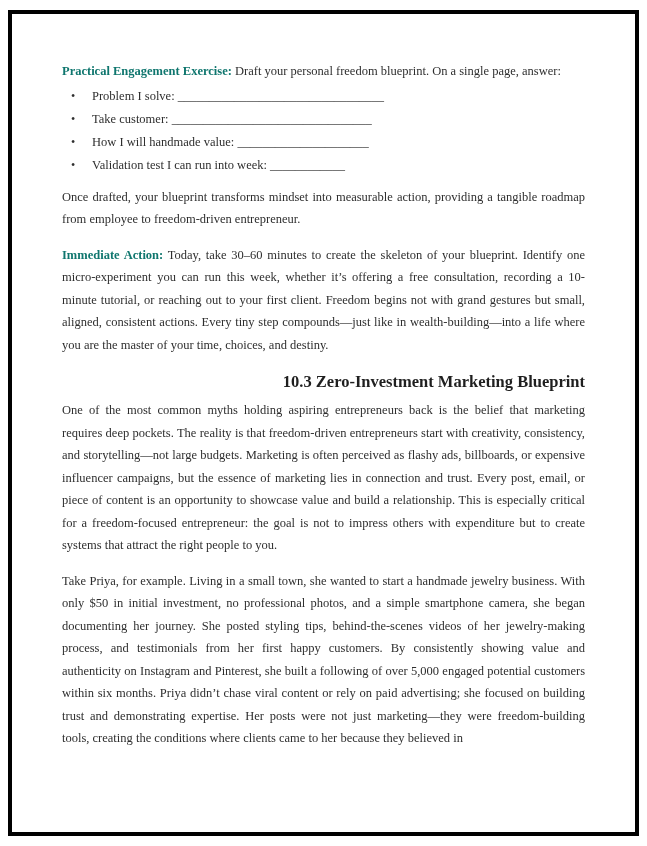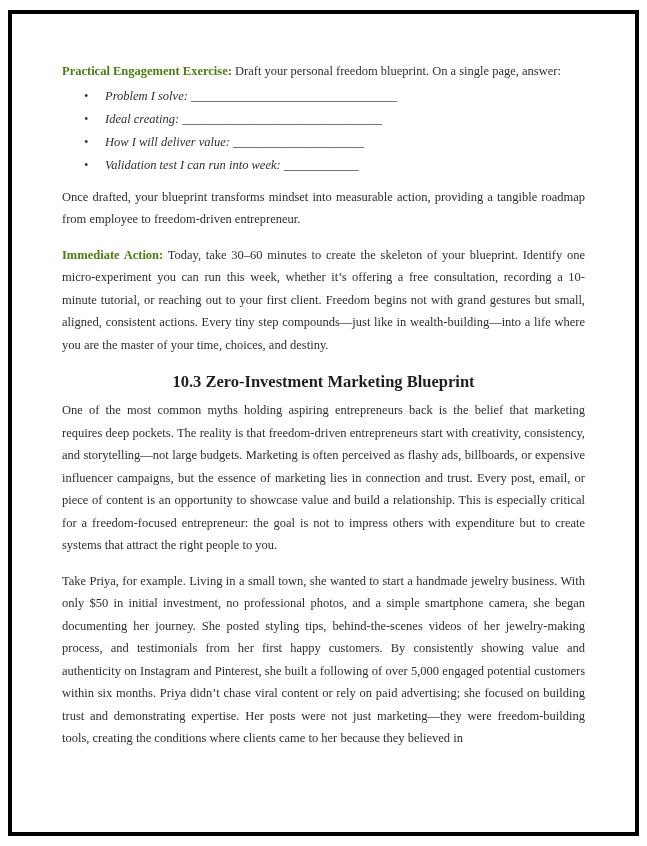--- a/index.html
+++ b/index.html
@@ -31,63 +31,62 @@
     text-align: justify;
   }
   .para {
     margin: 0 0 13px 0;
   }
   .para-tight {
     margin-bottom: 2px;
   }
   .lead-bold {
     font-weight: bold;
-    color: #4d7c0f;
+    color: #0f766e;
   }
   ul.blank-list {
     list-style: none;
-    margin: 0 0 9px 17px;
+    margin: 0 0 9px 4px;
     padding: 0;
     text-align: left;
-    font-style: italic;
   }
   ul.blank-list li {
     line-height: 23px;
     padding-left: 5px;
   }
   .bullet-glyph {
     display: inline-block;
     width: 21px;
     font-size: 12px;
   }
   .blank-line {
     letter-spacing: 0;
     white-space: nowrap;
   }
   h2.section-heading {
     font-size: 16.5px;
     line-height: 25px;
     font-weight: bold;
     color: #1f1f1f;
     margin: 10px 0 5px 0;
-    text-align: center;
+    text-align: right;
   }
 </style>
 </head>
 <body>
 
 <div class="page-frame">
   <div class="page-content">
 
     <p class="para para-tight"><span class="lead-bold">Practical Engagement Exercise:</span> <span>Draft your personal freedom blueprint. On a single page, answer:</span></p>
 
     <ul class="blank-list">
       <li><span class="bullet-glyph">•</span><span>Problem I solve:</span> <span class="blank-line">_________________________________</span></li>
-      <li><span class="bullet-glyph">•</span><span>Ideal creating:</span> <span class="blank-line">________________________________</span></li>
-      <li><span class="bullet-glyph">•</span><span>How I will deliver value:</span> <span class="blank-line">_____________________</span></li>
+      <li><span class="bullet-glyph">•</span><span>Take customer:</span> <span class="blank-line">________________________________</span></li>
+      <li><span class="bullet-glyph">•</span><span>How I will handmade value:</span> <span class="blank-line">_____________________</span></li>
       <li><span class="bullet-glyph">•</span><span>Validation test I can run into week:</span> <span class="blank-line">____________</span></li>
     </ul>
 
     <p class="para">Once drafted, your blueprint transforms mindset into measurable action, providing a tangible roadmap from employee to freedom-driven entrepreneur.</p>
 
     <p class="para"><span class="lead-bold">Immediate Action:</span> <span>Today, take 30–60 minutes to create the skeleton of your blueprint. Identify one micro-experiment you can run this week, whether it’s offering a free consultation, recording a 10-minute tutorial, or reaching out to your first client. Freedom begins not with grand gestures but small, aligned, consistent actions. Every tiny step compounds—just like in wealth-building—into a life where you are the master of your time, choices, and destiny.</span></p>
 
     <h2 class="section-heading">10.3 Zero-Investment Marketing Blueprint</h2>
 
     <p class="para">One of the most common myths holding aspiring entrepreneurs back is the belief that marketing requires deep pockets. The reality is that freedom-driven entrepreneurs start with creativity, consistency, and storytelling—not large budgets. Marketing is often perceived as flashy ads, billboards, or expensive influencer campaigns, but the essence of marketing lies in connection and trust. Every post, email, or piece of content is an opportunity to showcase value and build a relationship. This is especially critical for a freedom-focused entrepreneur: the goal is not to impress others with expenditure but to create systems that attract the right people to you.</p>

